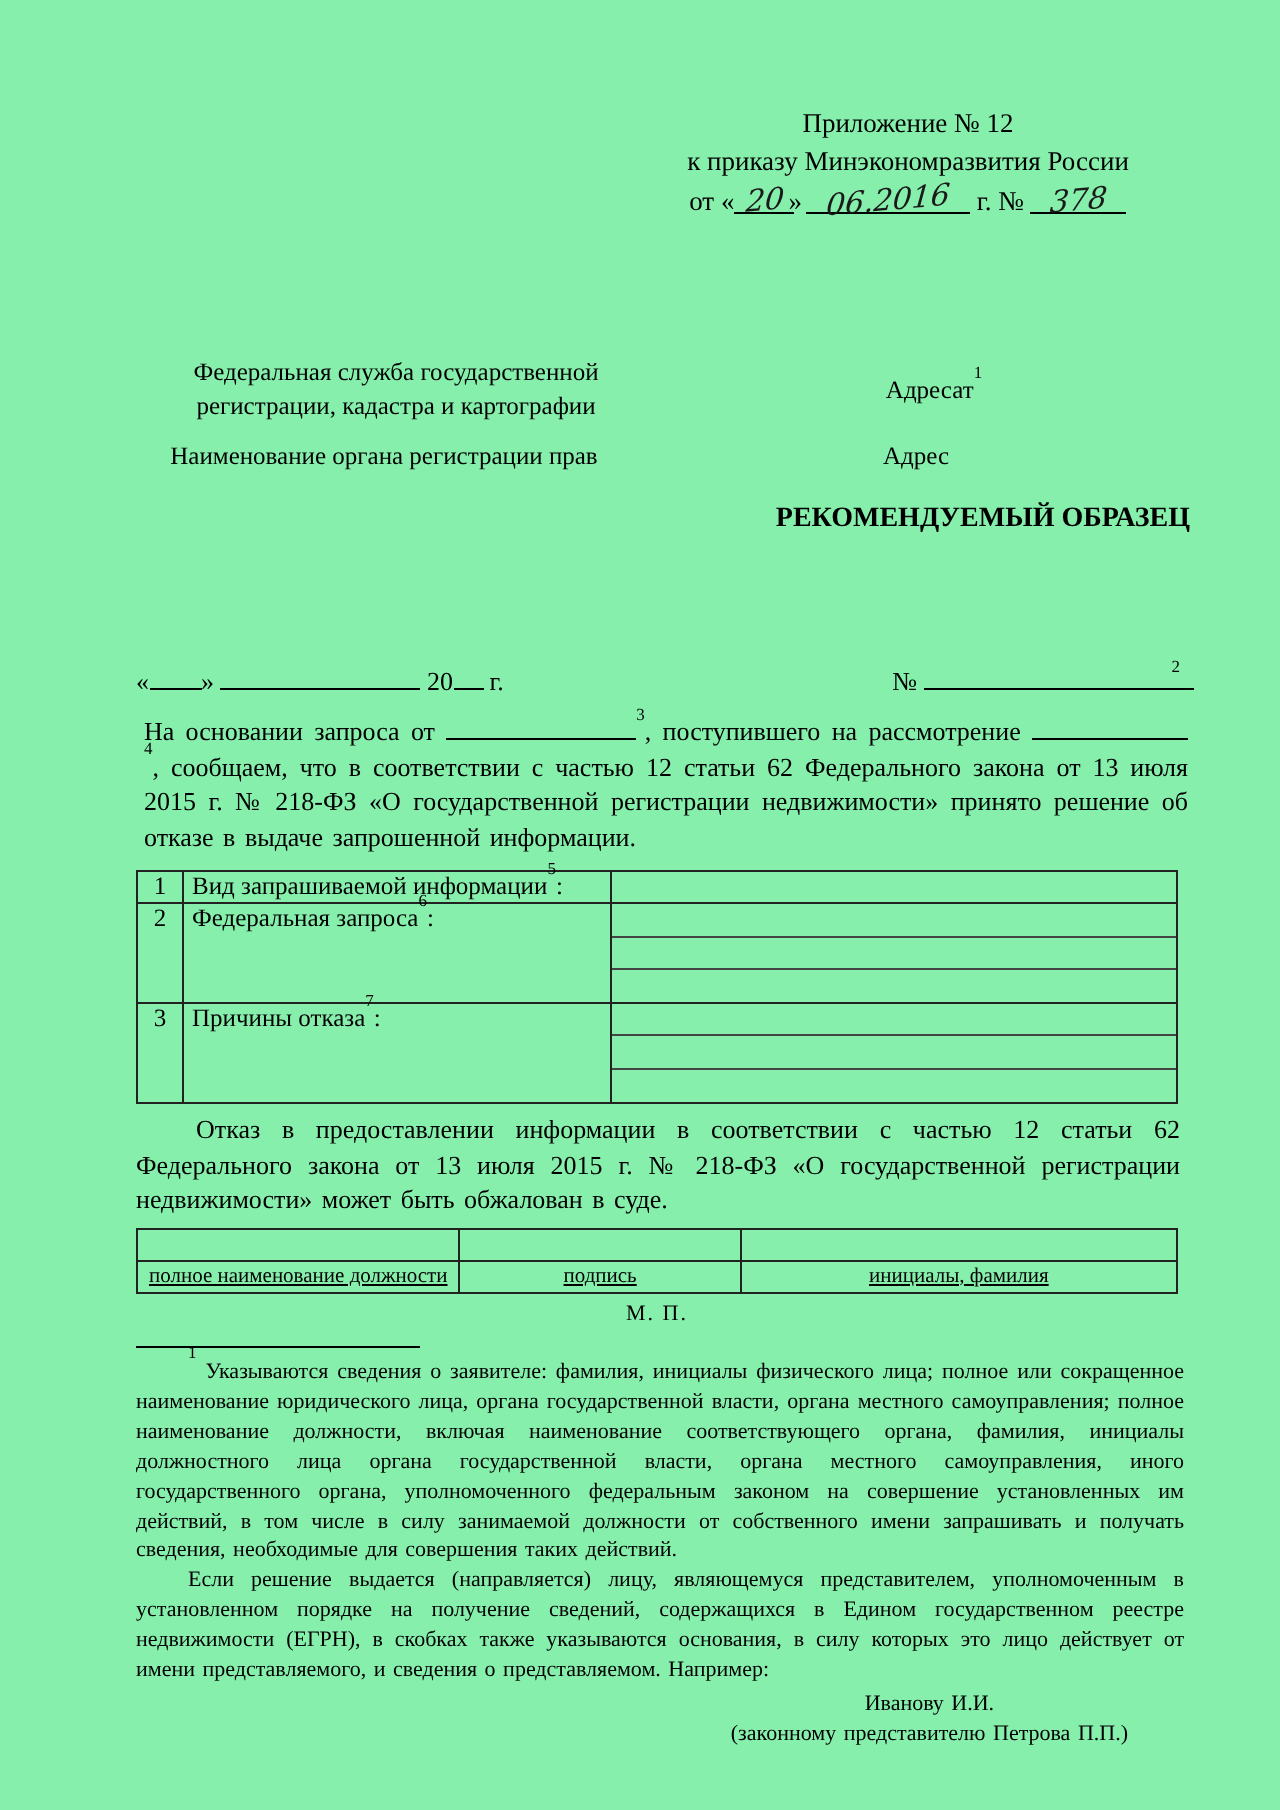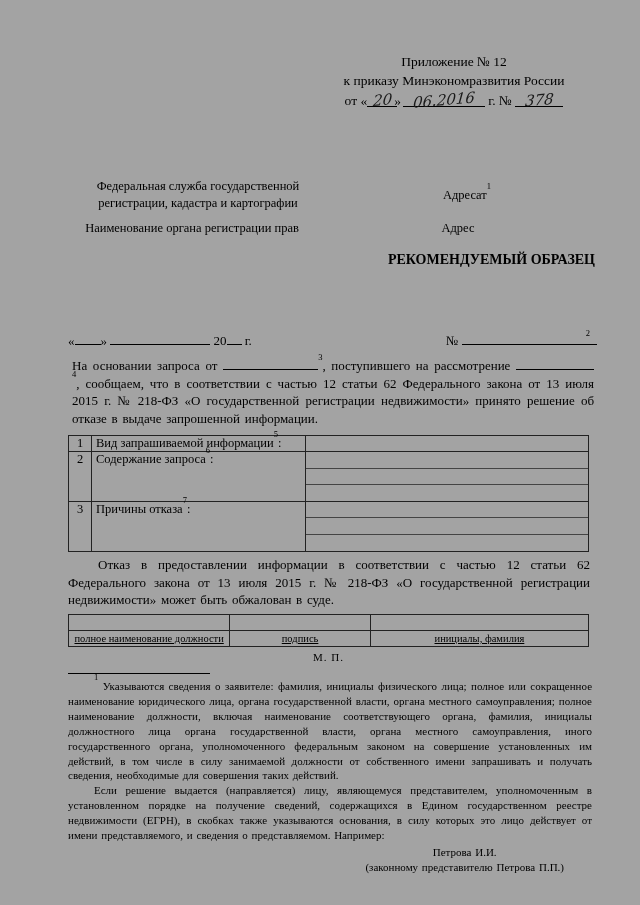--- a/index.html
+++ b/index.html
@@ -1,17 +1,17 @@
 <!DOCTYPE html>
 <html><head>
 <meta charset="utf-8">
 <style>
   html,body { margin:0; padding:0; background:#ffffff; }
   body { width:640px; height:905px; font-family:"Liberation Serif","DejaVu Serif",serif; color:#000; }
-  .page { position:relative; width:640px; height:905px; background:#a3a3a3; overflow:hidden; }
+  .page { position:relative; width:640px; height:905px; background:#86efac; overflow:hidden; }
 
   
   .appendix { position:absolute; top:52px; left:318px; width:272px; text-align:center;
               font-size:13.5px; line-height:19px; }
   .appendix .hand-line { margin-top:1px; white-space:nowrap; }
   .hw-slot { display:inline-block; border-bottom:1px solid #000; text-align:center; height:15px; }
   .hw-day { width:30px; margin-right:-3px; }
   .hw-month { width:82px; margin-left:2px; }
   .hw-num { width:48px; }
   .hw { font-family:"DejaVu Serif",serif; font-style:italic; font-size:15px; display:inline-block;
@@ -107,21 +107,21 @@
 
   <table class="main-table">
     <tbody>
         <tr class="r1">
       <td class="c-num">1</td>
       <td class="c-label"><span>Вид запрашиваемой информации</span><sup>5</sup><span>:</span></td>
       <td class="c-val"></td>
     </tr>
     <tr>
       <td class="c-num">2</td>
-      <td class="c-label"><span>Содержание запроса</span><sup>6</sup><span>:</span></td>
+      <td class="c-label"><span>Федеральная запроса</span><sup>6</sup><span>:</span></td>
       <td class="c-val">
         <div class="sub"></div>
         <div class="sub"></div>
         <div class="sub last"></div>
       </td>
     </tr>
     <tr>
       <td class="c-num">3</td>
       <td class="c-label"><span>Причины отказа</span><sup>7</sup><span>:</span></td>
       <td class="c-val">
@@ -151,18 +151,18 @@
     </table>
 
   <div class="mp">М. П.</div>
 
   <div class="fn-rule"></div>
 
   <div class="footnotes">
     <p><sup>1</sup> <span>Указываются сведения о заявителе: фамилия, инициалы физического лица; полное или сокращенное наименование юридического лица, органа государственной власти, органа местного самоуправления; полное наименование должности, включая наименование соответствующего органа, фамилия, инициалы должностного лица органа государственной власти, органа местного самоуправления, иного государственного органа, уполномоченного федеральным законом на совершение установленных им действий, в том числе в силу занимаемой должности от собственного имени запрашивать и получать сведения, необходимые для совершения таких действий.</span></p>
     <p>Если решение выдается (направляется) лицу, являющемуся представителем, уполномоченным в установленном порядке на получение сведений, содержащихся в Едином государственном реестре недвижимости (ЕГРН), в скобках также указываются основания, в силу которых это лицо действует от имени представляемого, и сведения о представляемом. Например:</p>
     <div class="fn-example">
-      <div>Петрова И.И.</div>
+      <div>Иванову И.И.</div>
       <div>(законному представителю Петрова П.П.)</div>
     </div>
   </div>
 
 </div>
 
 </body></html>

